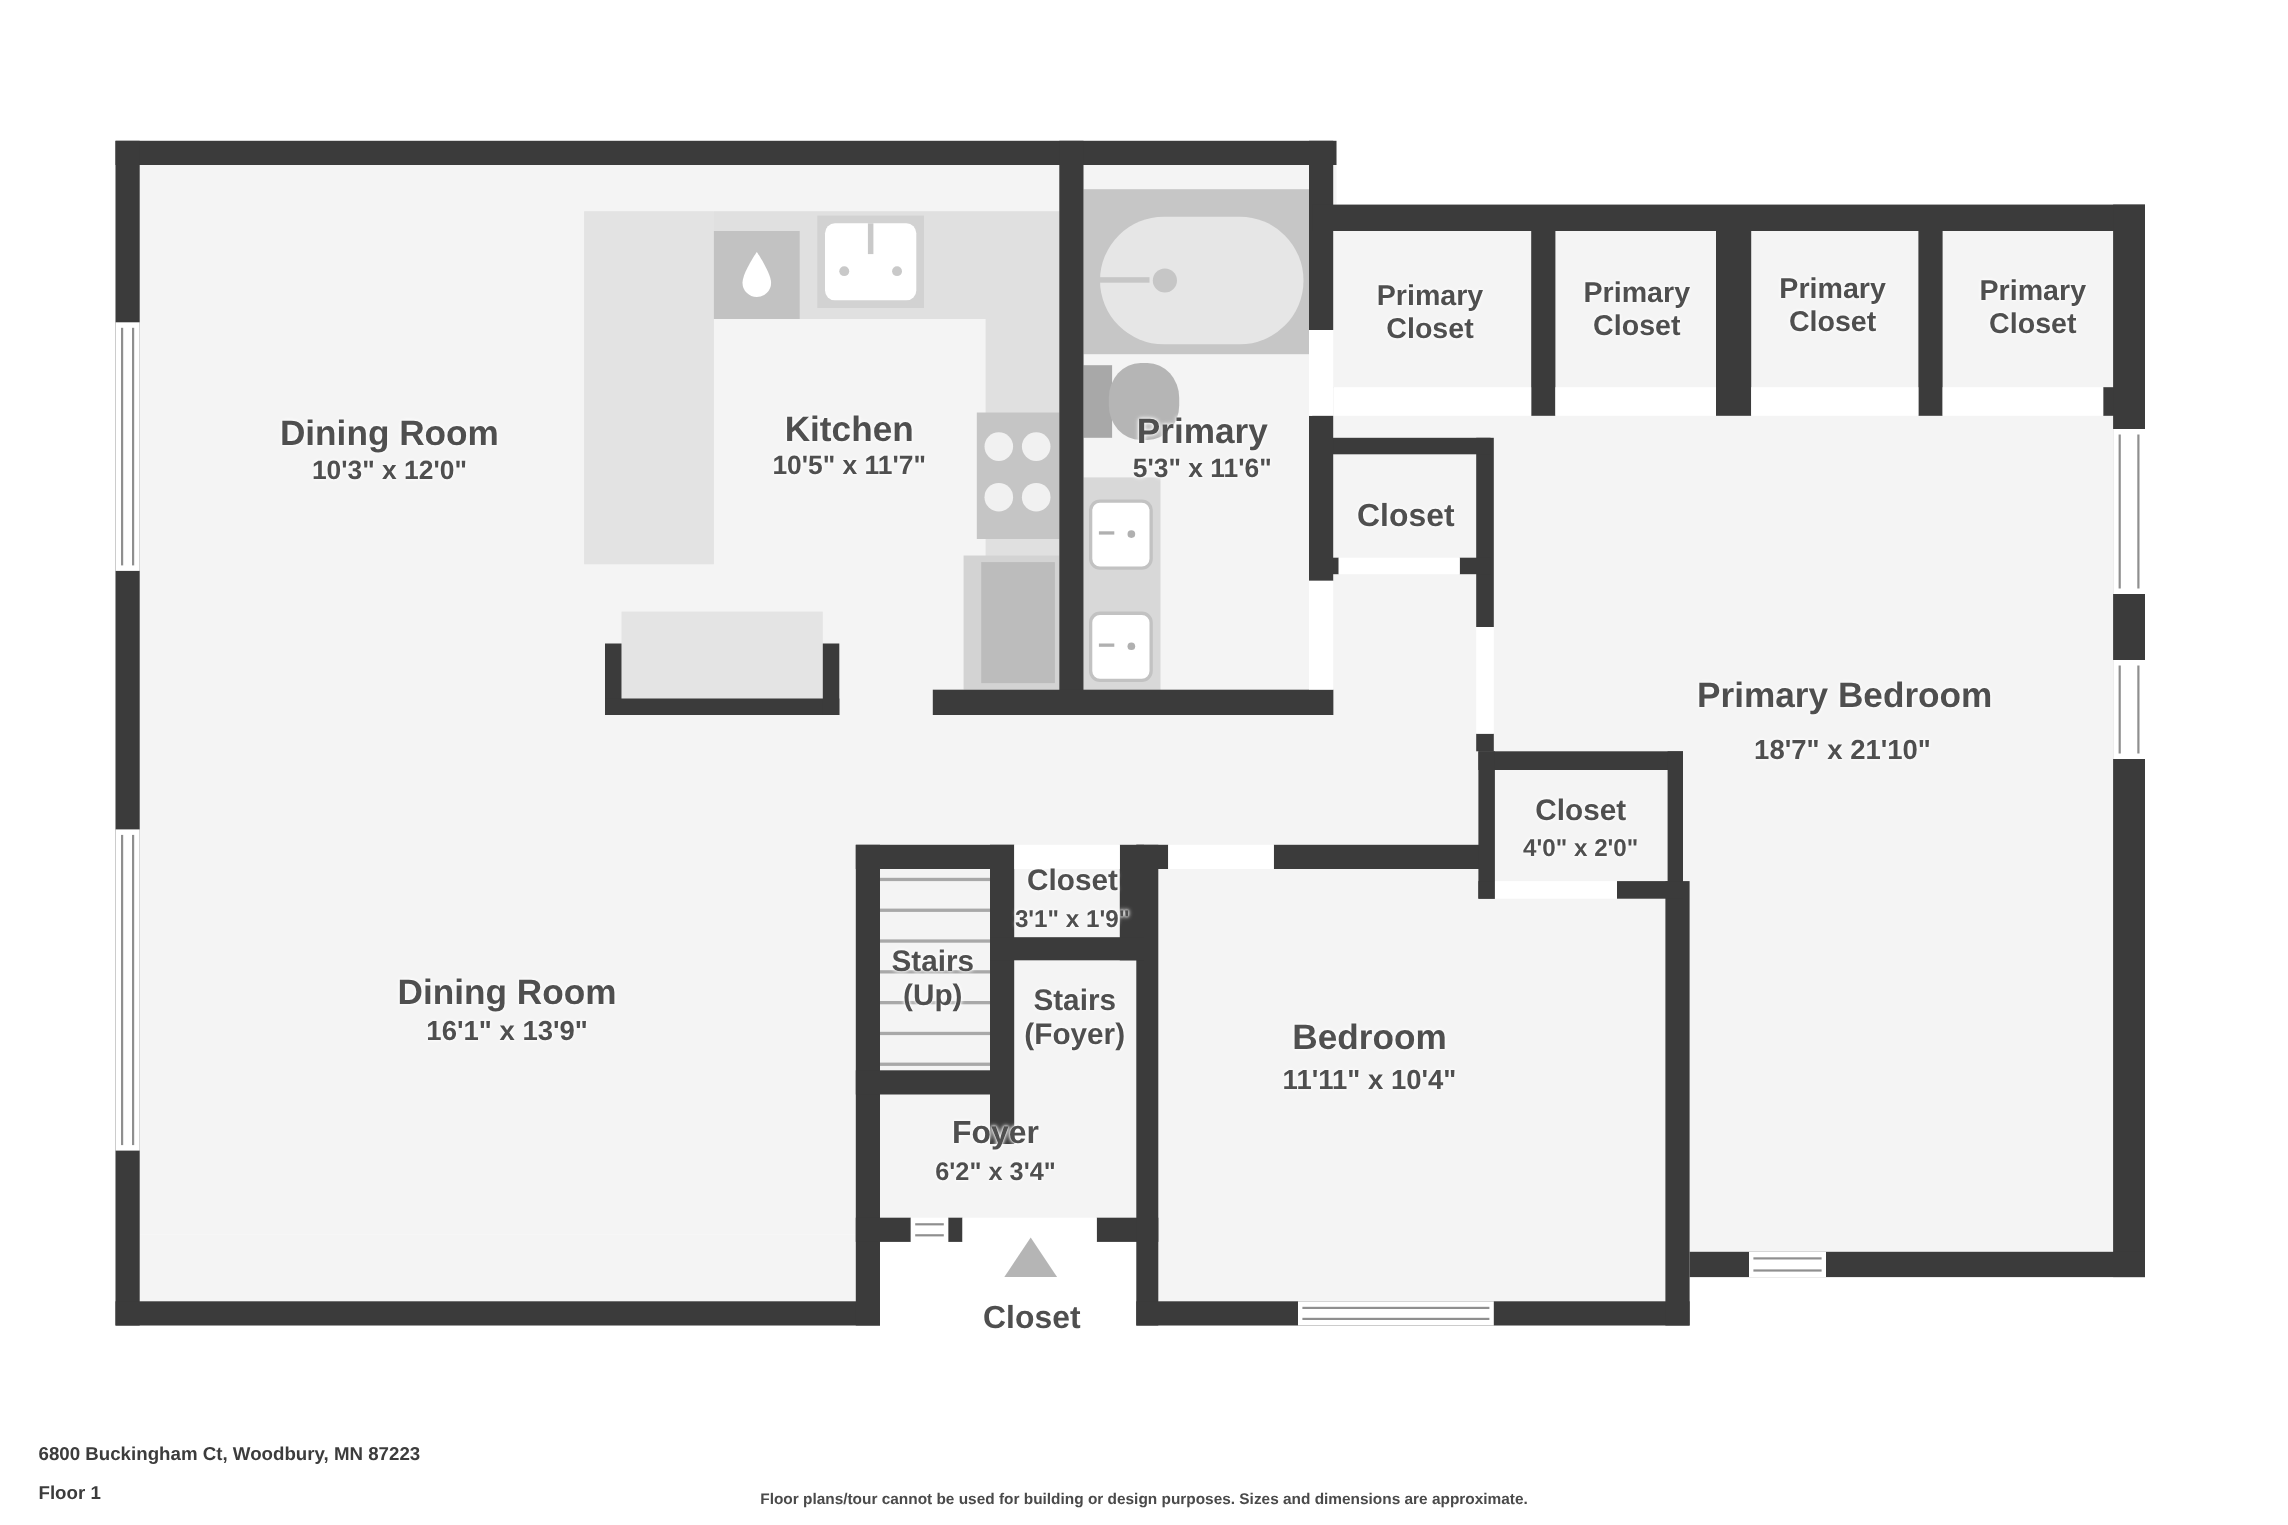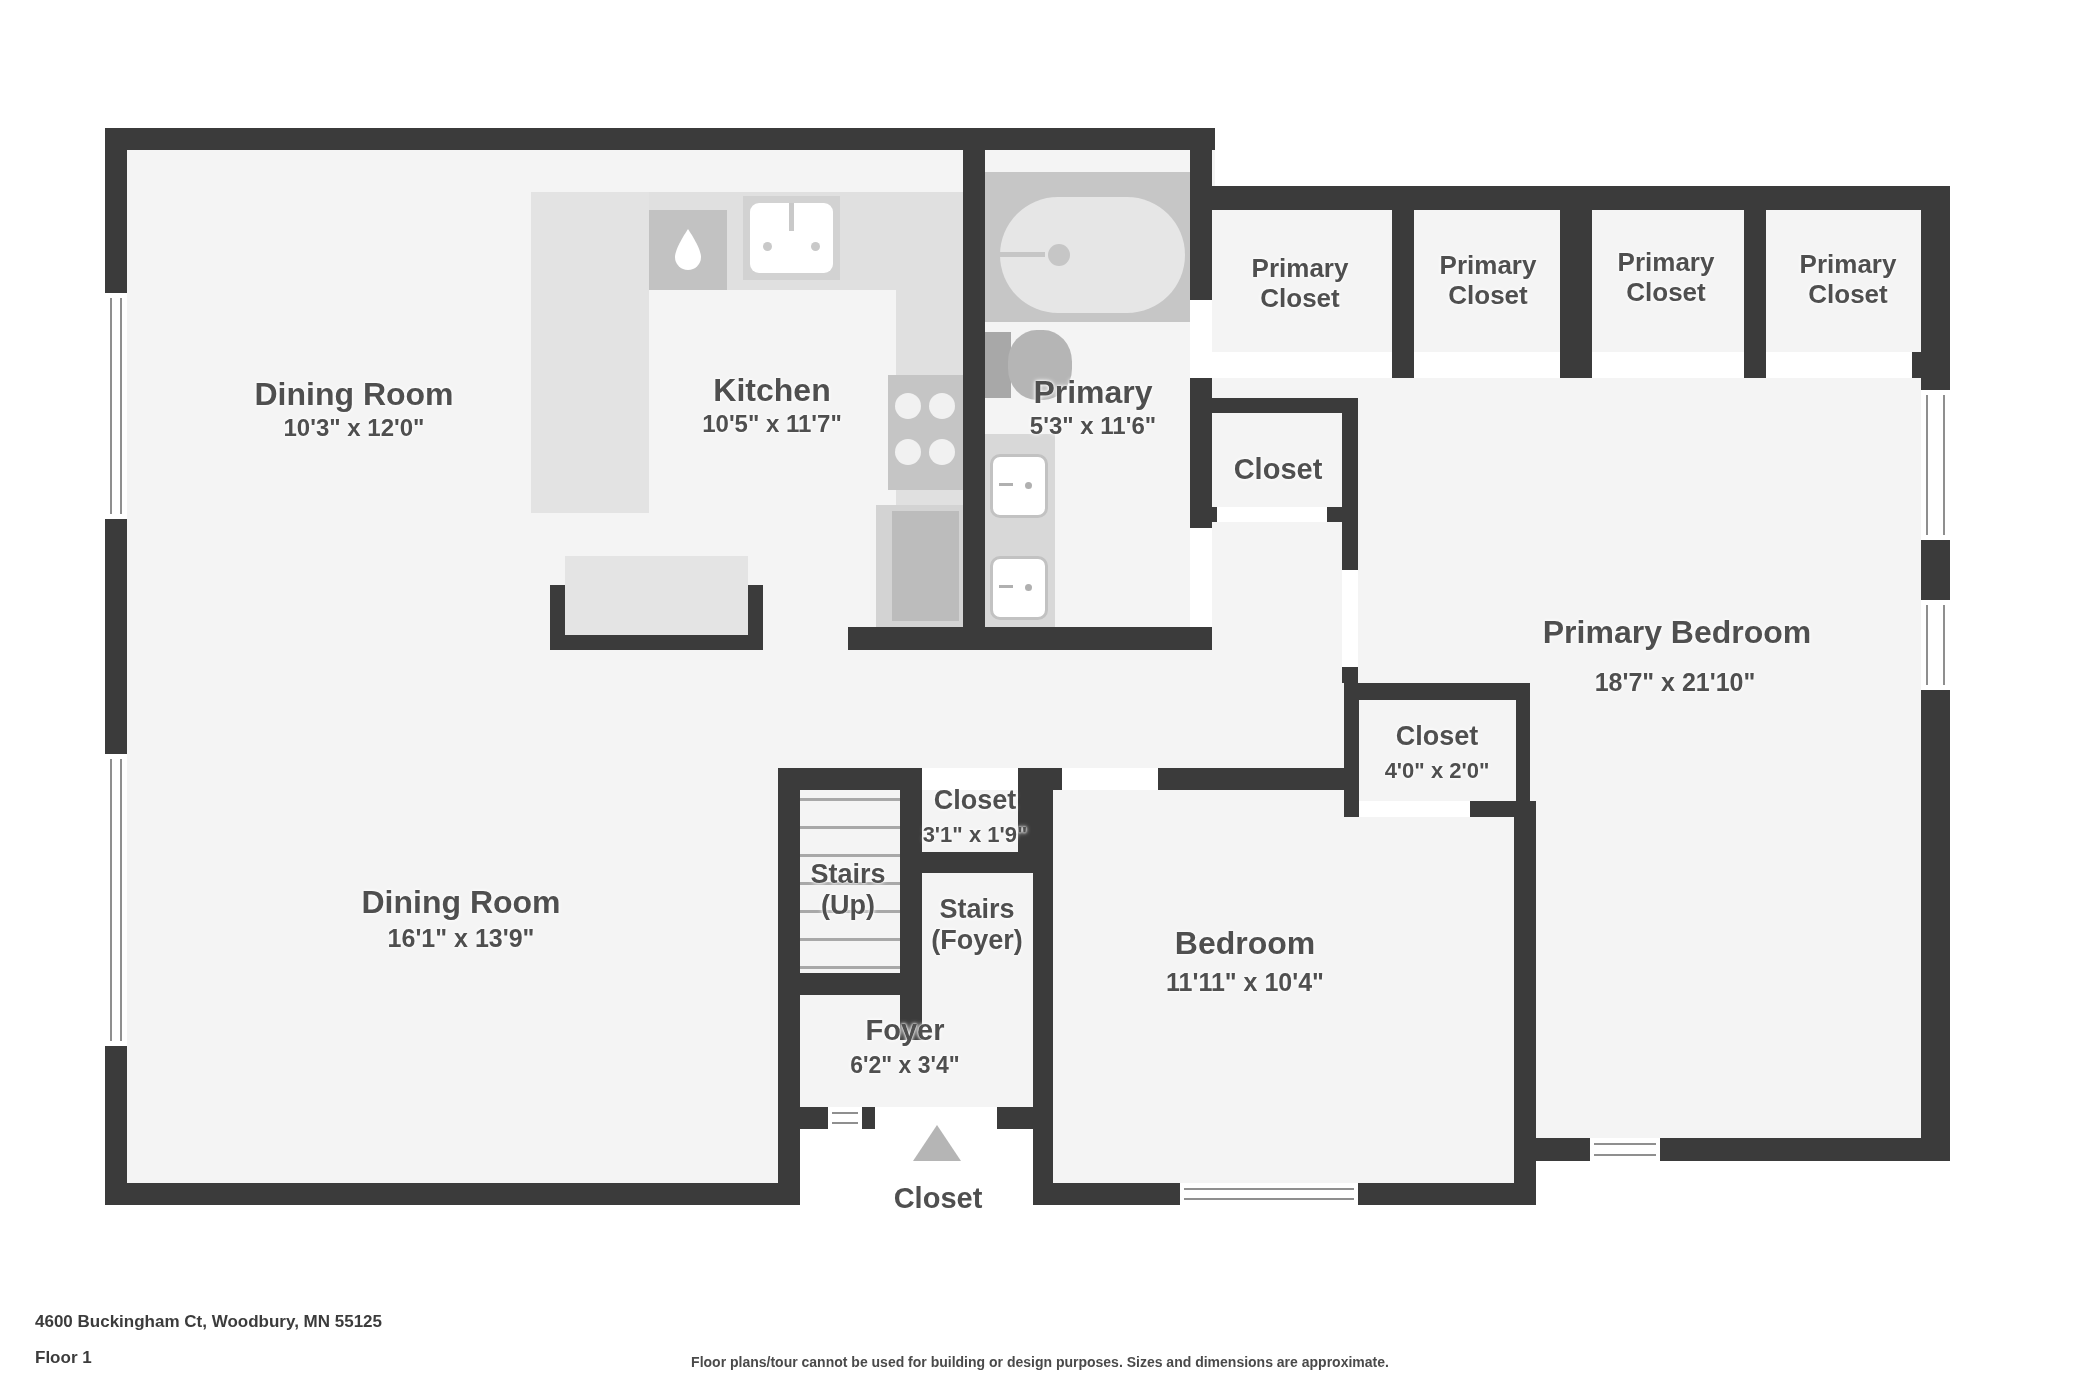--- a/index.html
+++ b/index.html
@@ -200,17 +200,17 @@
     <div>(Foyer)</div>
   </div>
   <div class="lbl fs29" style="left:905px;top:1031px">Foyer</div>
   <div class="lbl fs23" style="left:905px;top:1065px">6'2" x 3'4"</div>
   <div class="lbl fs29" style="left:938px;top:1199px">Closet</div>
   <div class="lbl fs30" style="left:1245px;top:943px">Bedroom</div>
   <div class="lbl fs25" style="left:1245px;top:982px">11'11" x 10'4"</div>
   <div class="lbl fs30" style="left:461px;top:902px">Dining Room</div>
   <div class="lbl fs25" style="left:461px;top:938px">16'1" x 13'9"</div>
 
-  <div class="foot" style="left:35px;top:1312px;font-size:17px">4600 Buckingham Ct, Woodbury, MN 55125</div>
+  <div class="foot" style="left:35px;top:1312px;font-size:17px">6800 Buckingham Ct, Woodbury, MN 87223</div>
   <div class="foot" style="left:35px;top:1348px;font-size:17px">Floor 1</div>
   <div class="foot" style="left:50%;transform:translateX(-50%);top:1354px;font-size:14px;color:#4a4a4a">Floor plans/tour cannot be used for building or design purposes. Sizes and dimensions are approximate.</div>
 
 </div>
 
 </body></html>

